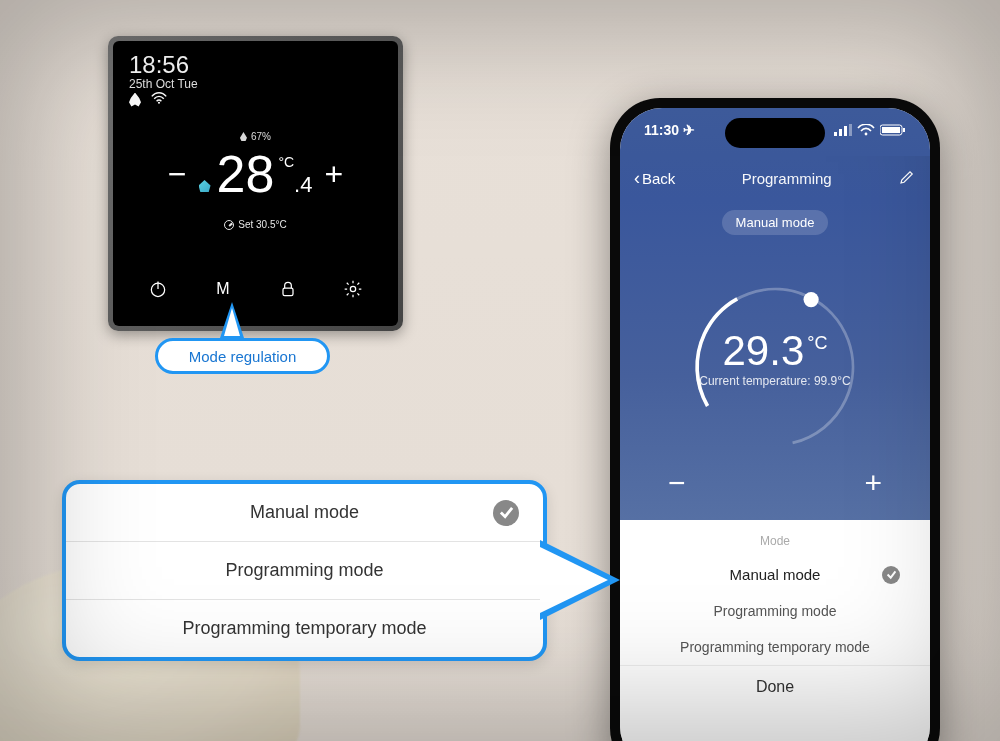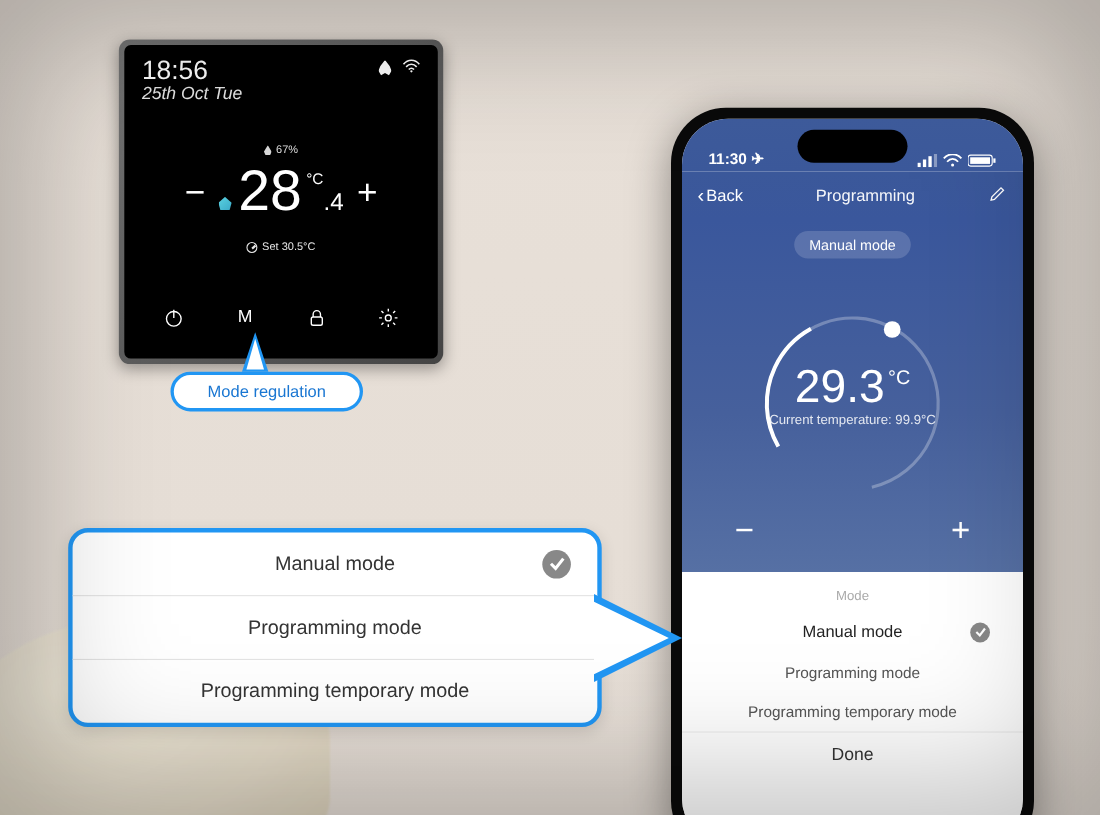--- a/index.html
+++ b/index.html
@@ -43,23 +43,24 @@
     position: relative;
   }
   .thermo-screen {
     width: 100%; height: 100%;
     position: relative;
     color: #fff;
   }
   .thermo-top {
     display: flex; justify-content: space-between; align-items: flex-start;
     padding: 0 4px;
+    flex-direction: column;
   }
   .thermo-clock { font-size: 24px; font-weight: 300; line-height: 1; }
-  .thermo-date { font-size: 16px; opacity: 0.9; font-weight: 300; font-style: italic; }
+  .thermo-date { font-size: 12px; opacity: 0.9; font-weight: 300; }
   .thermo-top-icons { display:flex; gap:10px; align-items:center; font-size:14px; }
   .flame-top { width:12px; height:14px; background: #fff; clip-path: polygon(50% 0,85% 40%,100% 70%,80% 100%,50% 85%,20% 100%,0 70%,15% 40%);}
   .wifi-top svg { width:16px; height:14px; }
 
   .thermo-mid {
     position:absolute; top:78px; left:0; right:0; text-align:center;
   }
   .hum { font-size:10px; opacity:0.85; margin-bottom:6px; display:flex; justify-content:center; align-items:center; gap:4px;}
   .drop { width:7px; height:9px; background:#fff; clip-path: polygon(50% 0,100% 65%,80% 100%,20% 100%,0 65%);}
   .temp-row { display:flex; justify-content:center; align-items:center; gap:12px;}
@@ -117,21 +118,21 @@
     overflow:hidden;
     position:relative;
     background:#fff;
     display:flex; flex-direction:column;
   }
   .dynamic-island {
     position:absolute; top:10px; left:50%; transform:translateX(-50%);
     width:100px; height:30px; background:#000; border-radius:18px; z-index:10;
   }
   .status-bar {
-    height:48px; display:flex; justify-content:space-between; align-items:flex-end;
+    height:48px; display:flex; justify-content:space-between; align-items:center;
     padding:0 24px 4px; font-size:14px; font-weight:600; color:#fff; z-index:5;
     background: linear-gradient(180deg,#3d5a9a 0%,#3b589a 100%);
   }
   .status-right { display:flex; gap:5px; align-items:center; }
   .status-right svg { height:12px; }
   .app-header {
     height:44px; background:linear-gradient(180deg,#3b589a 0%,#3a579c 100%);
     display:flex; align-items:center; justify-content:space-between;
     padding:0 14px; color:#fff; font-size:15px;
   }

